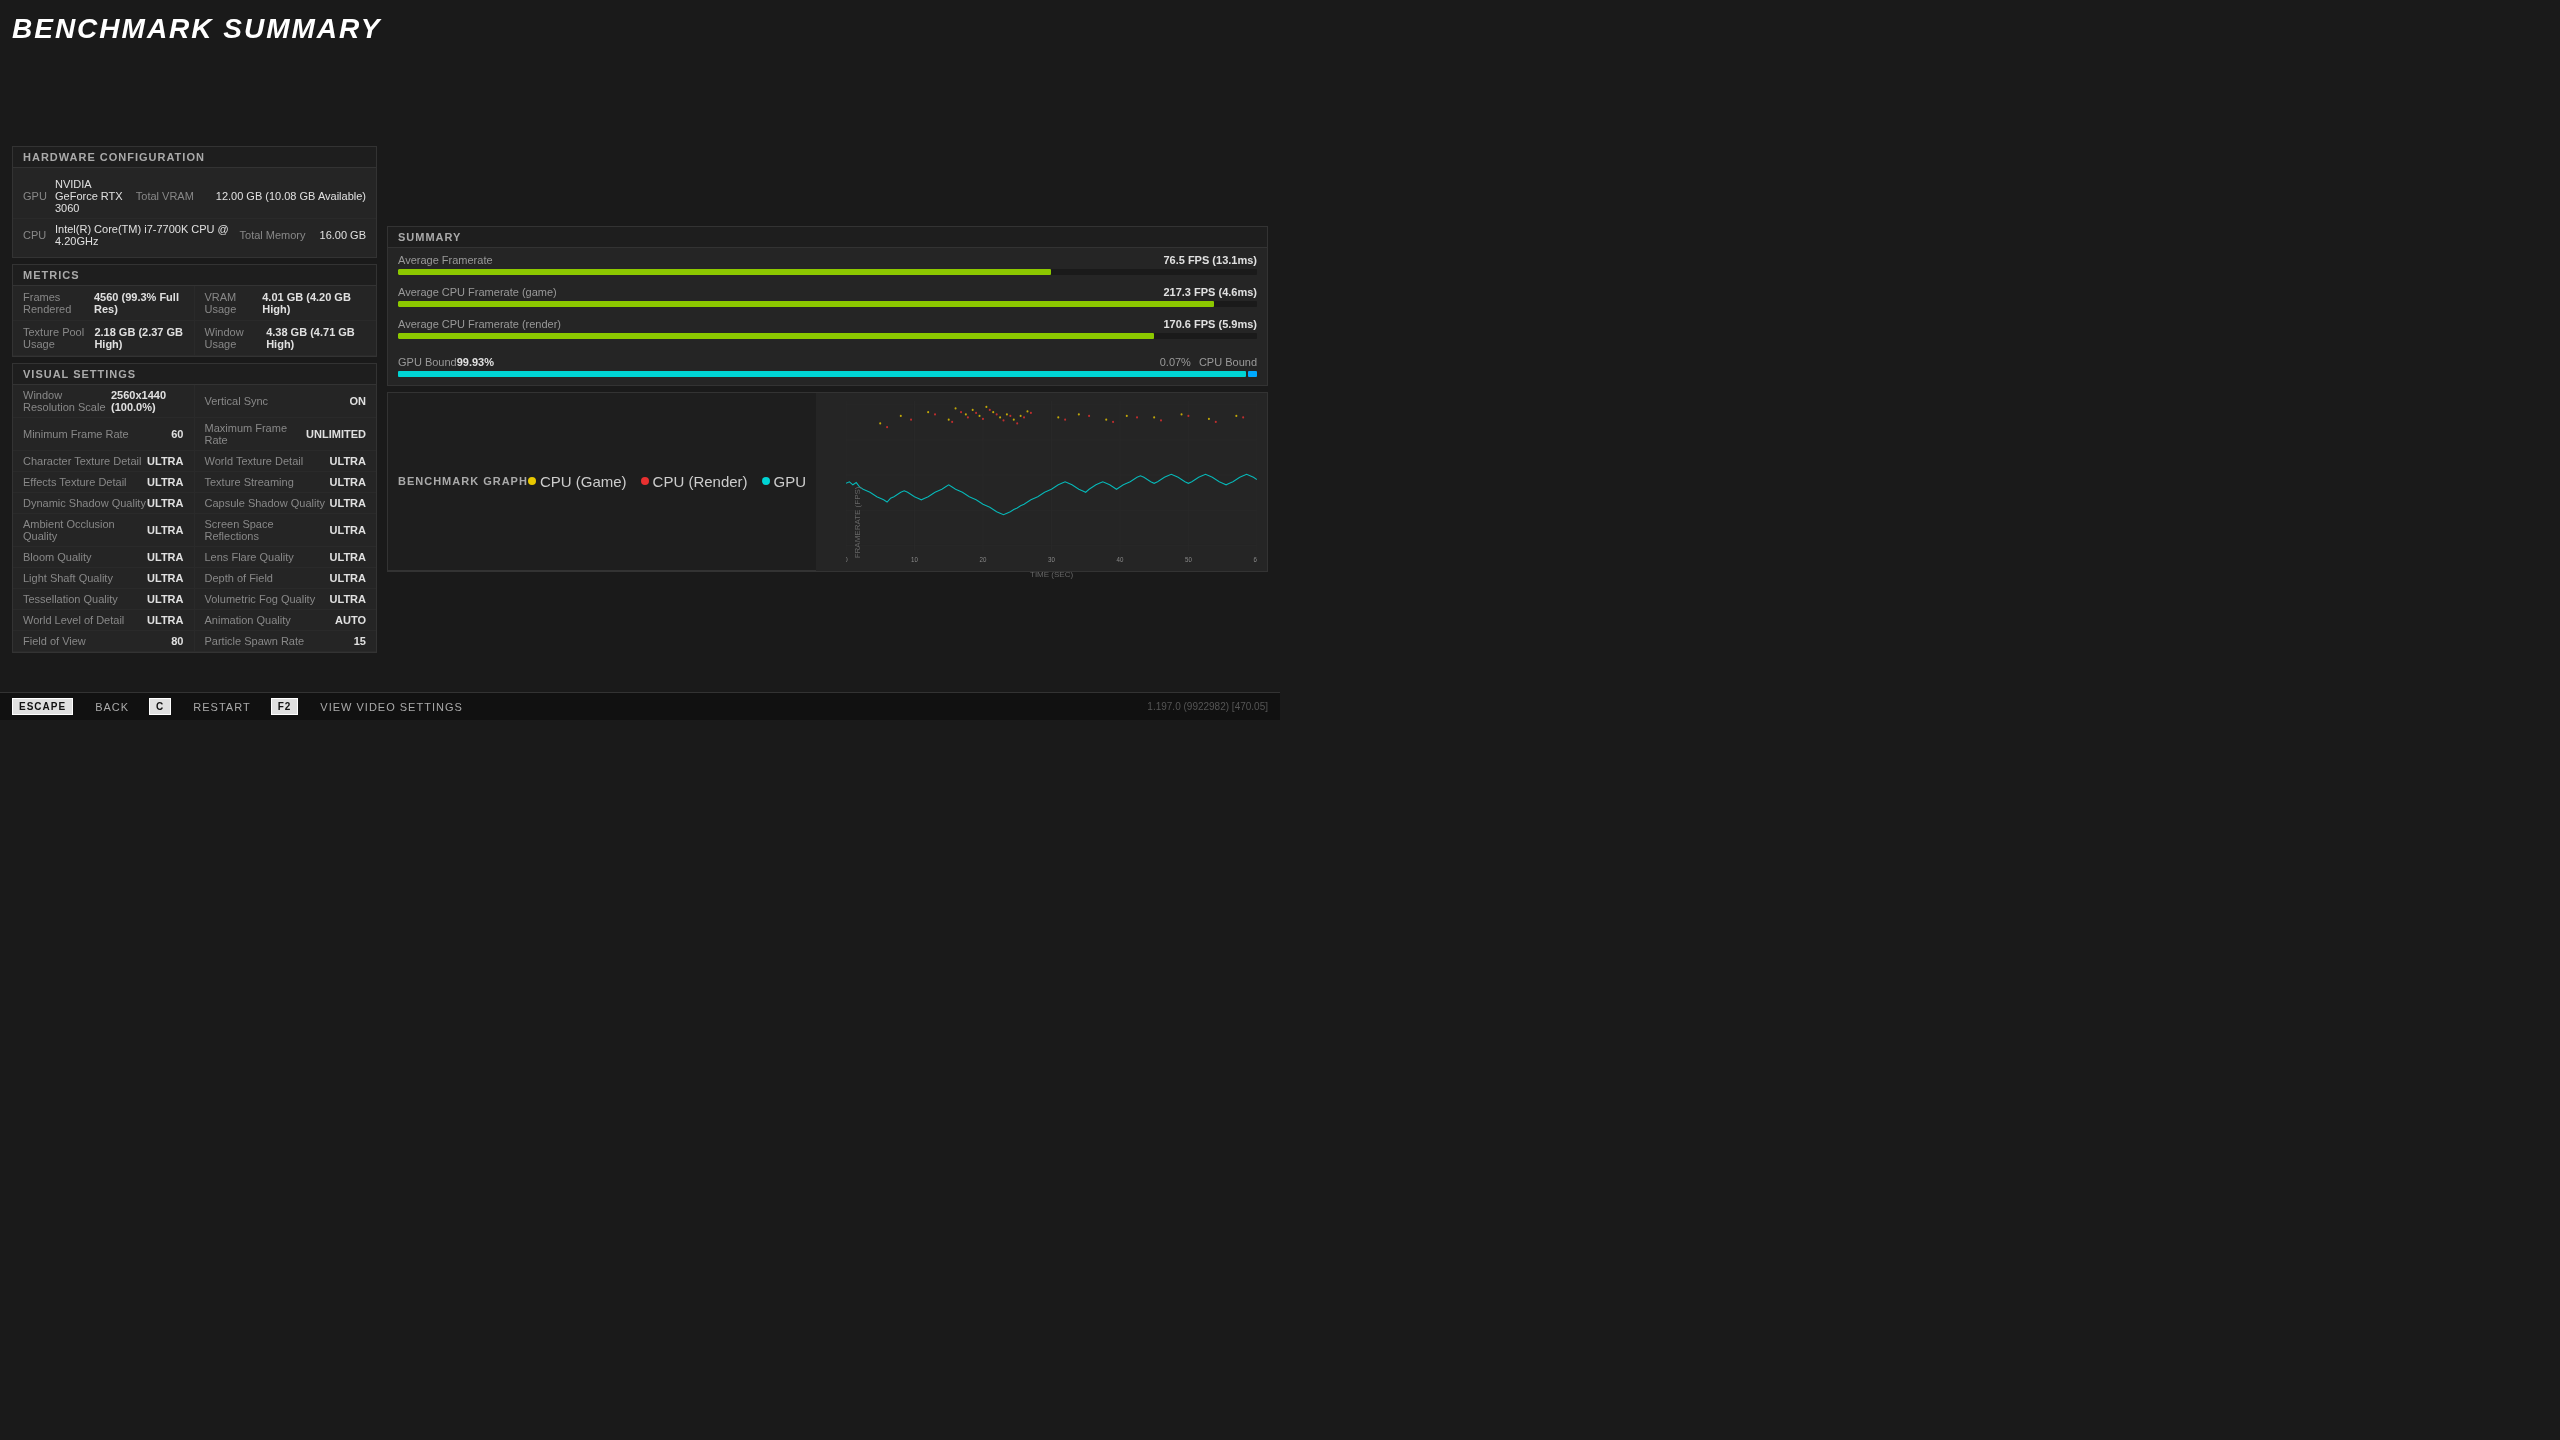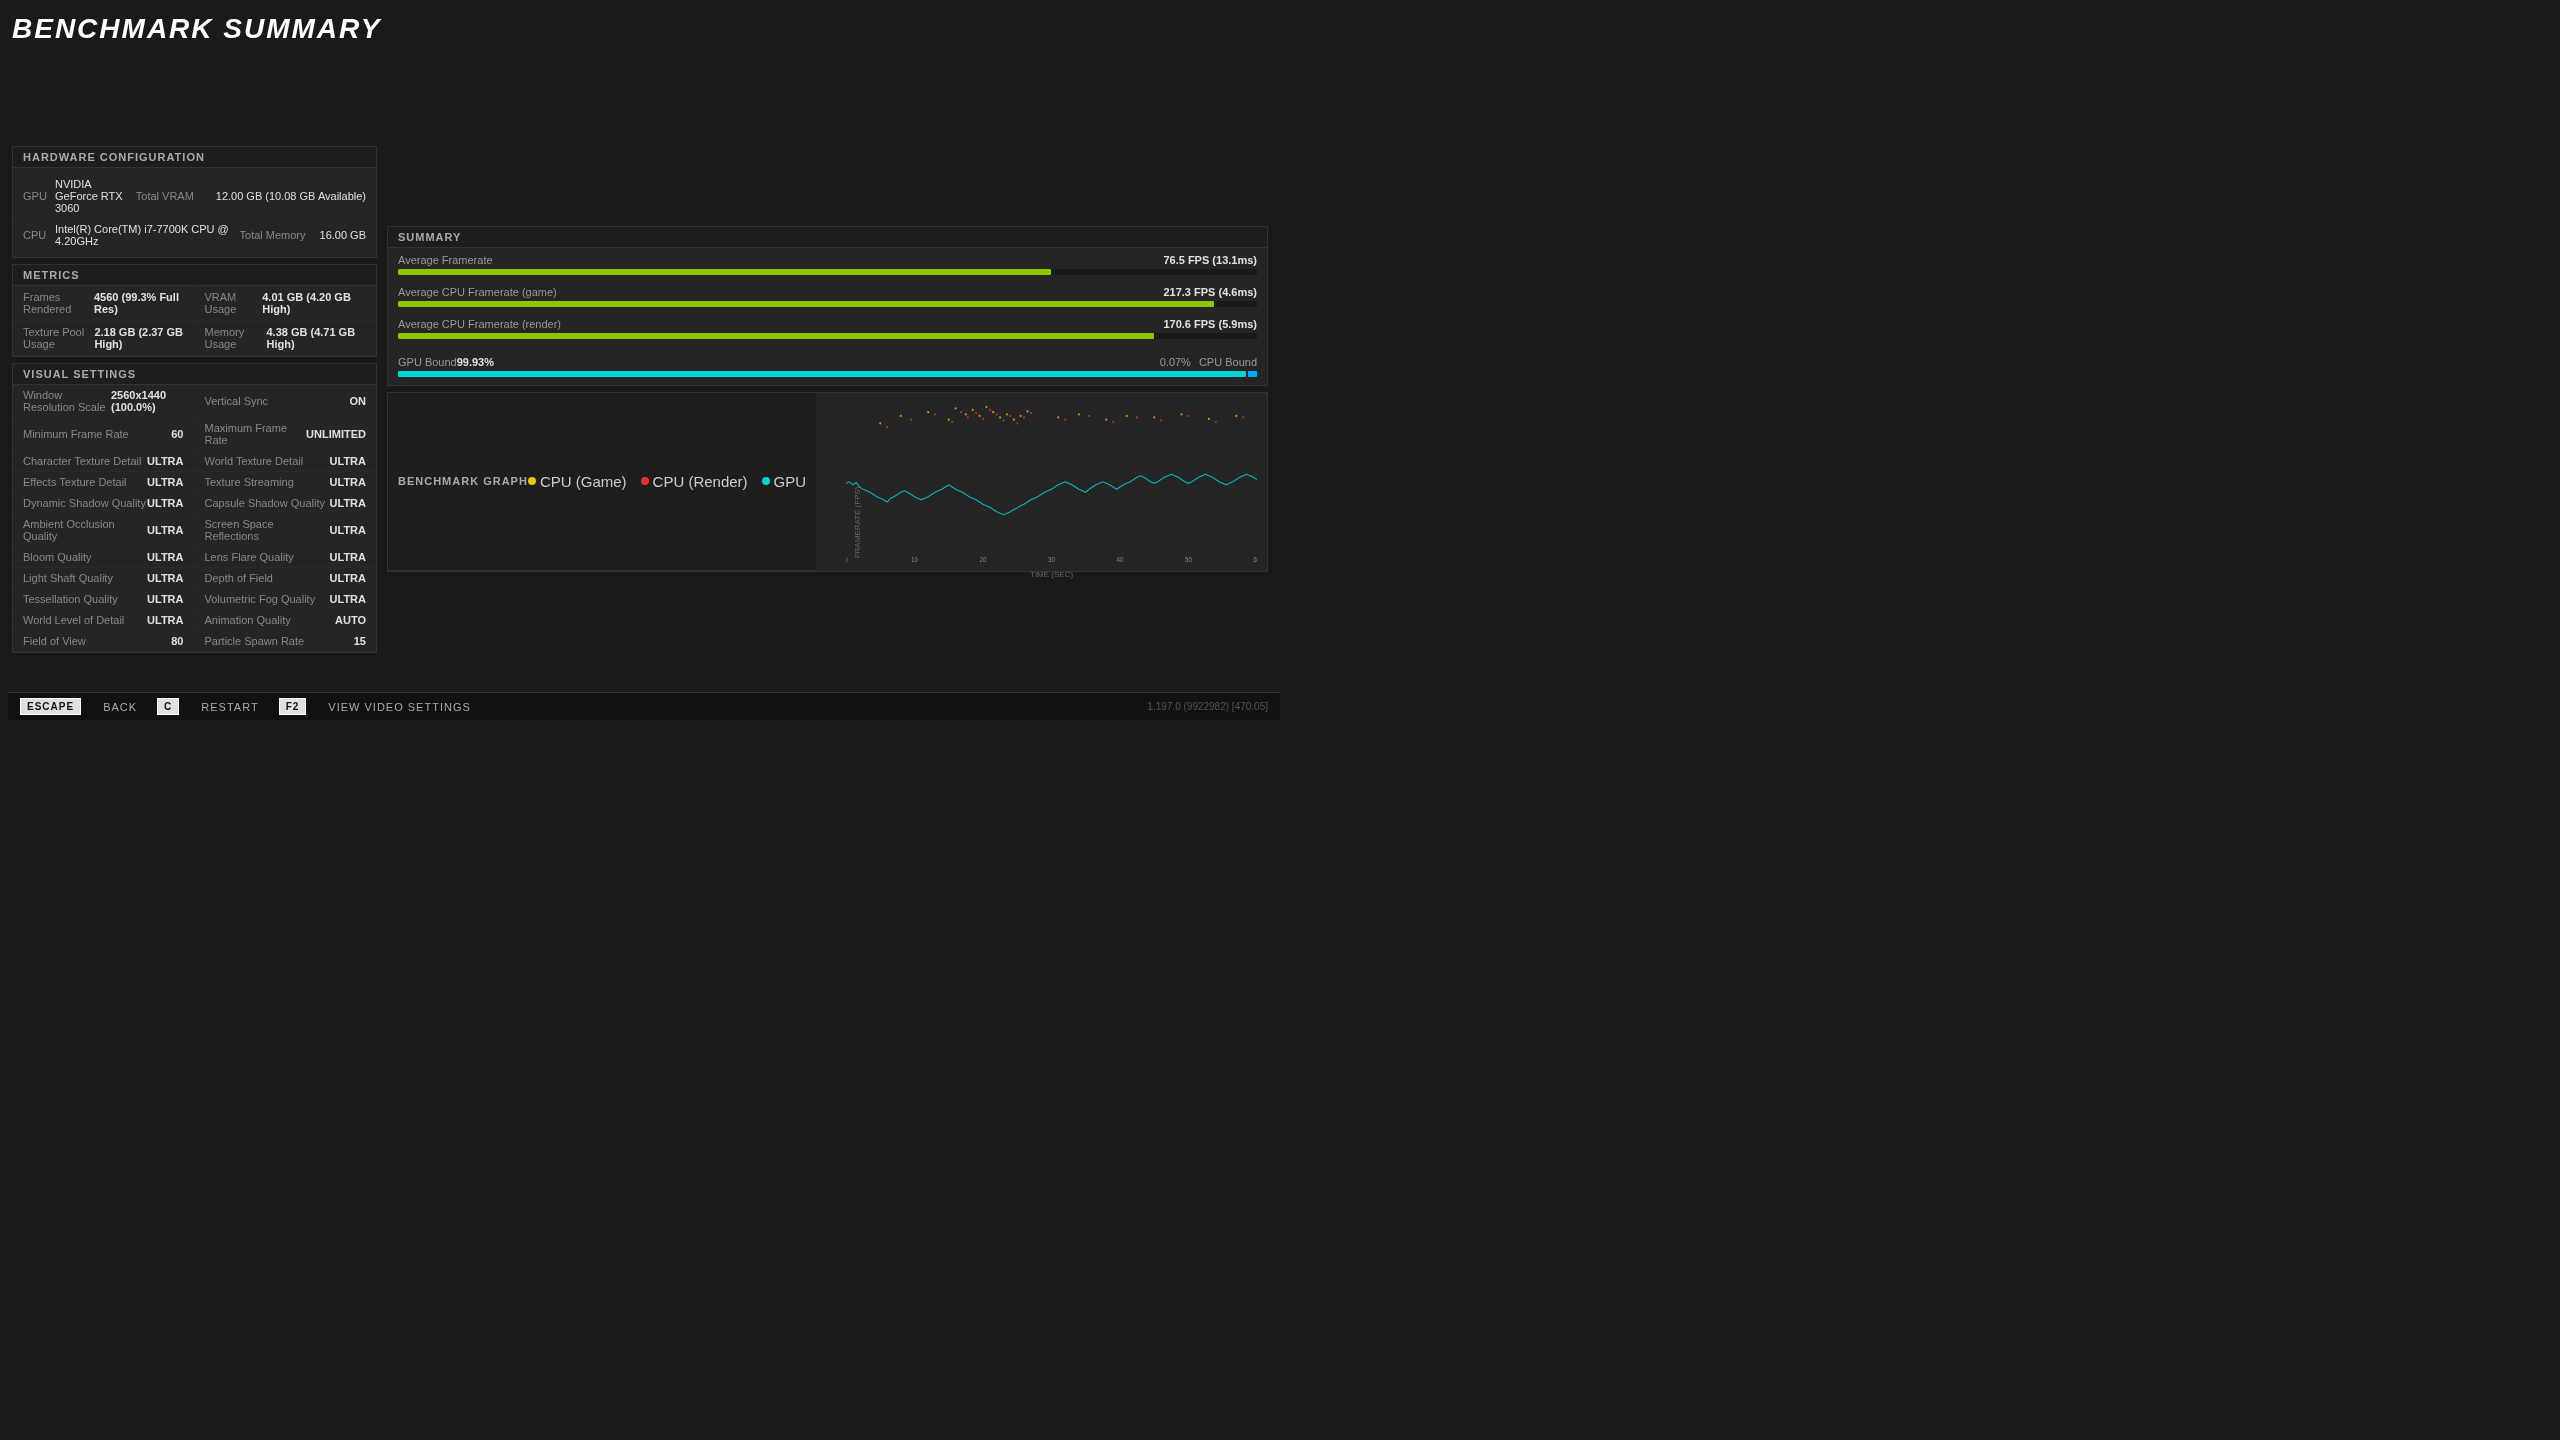--- a/index.html
+++ b/index.html
@@ -238,21 +238,21 @@
       position: relative;
     }
     svg.chart {
       width: 100%;
       height: 100%;
     }
     
     .bottom-bar {
       position: absolute;
       bottom: 0;
-      left: 8px;
+      left: 0;
       right: 0;
       height: 28px;
       background: #111;
       display: flex;
       align-items: center;
       padding: 0 12px;
       gap: 20px;
       border-top: 1px solid #333;
     }
     .key-btn {
@@ -312,21 +312,21 @@
           </div>
           <div class="metric-cell">
             <span class="metric-name">VRAM Usage</span>
             <span class="metric-val">4.01 GB (4.20 GB High)</span>
           </div>
           <div class="metric-cell">
             <span class="metric-name">Texture Pool Usage</span>
             <span class="metric-val">2.18 GB (2.37 GB High)</span>
           </div>
           <div class="metric-cell">
-            <span class="metric-name">Memory Usage</span>
+            <span class="metric-name">Window Usage</span>
             <span class="metric-val">4.38 GB (4.71 GB High)</span>
           </div>
         </div>
     </div>
 
     <div class="section" style="flex:1;overflow:hidden;">
       <div class="section-header">VISUAL SETTINGS</div>
       <div class="vs-grid" id="vs-grid">
           <div class="vs-cell">
             <span class="vs-name">Window Resolution Scale</span>

